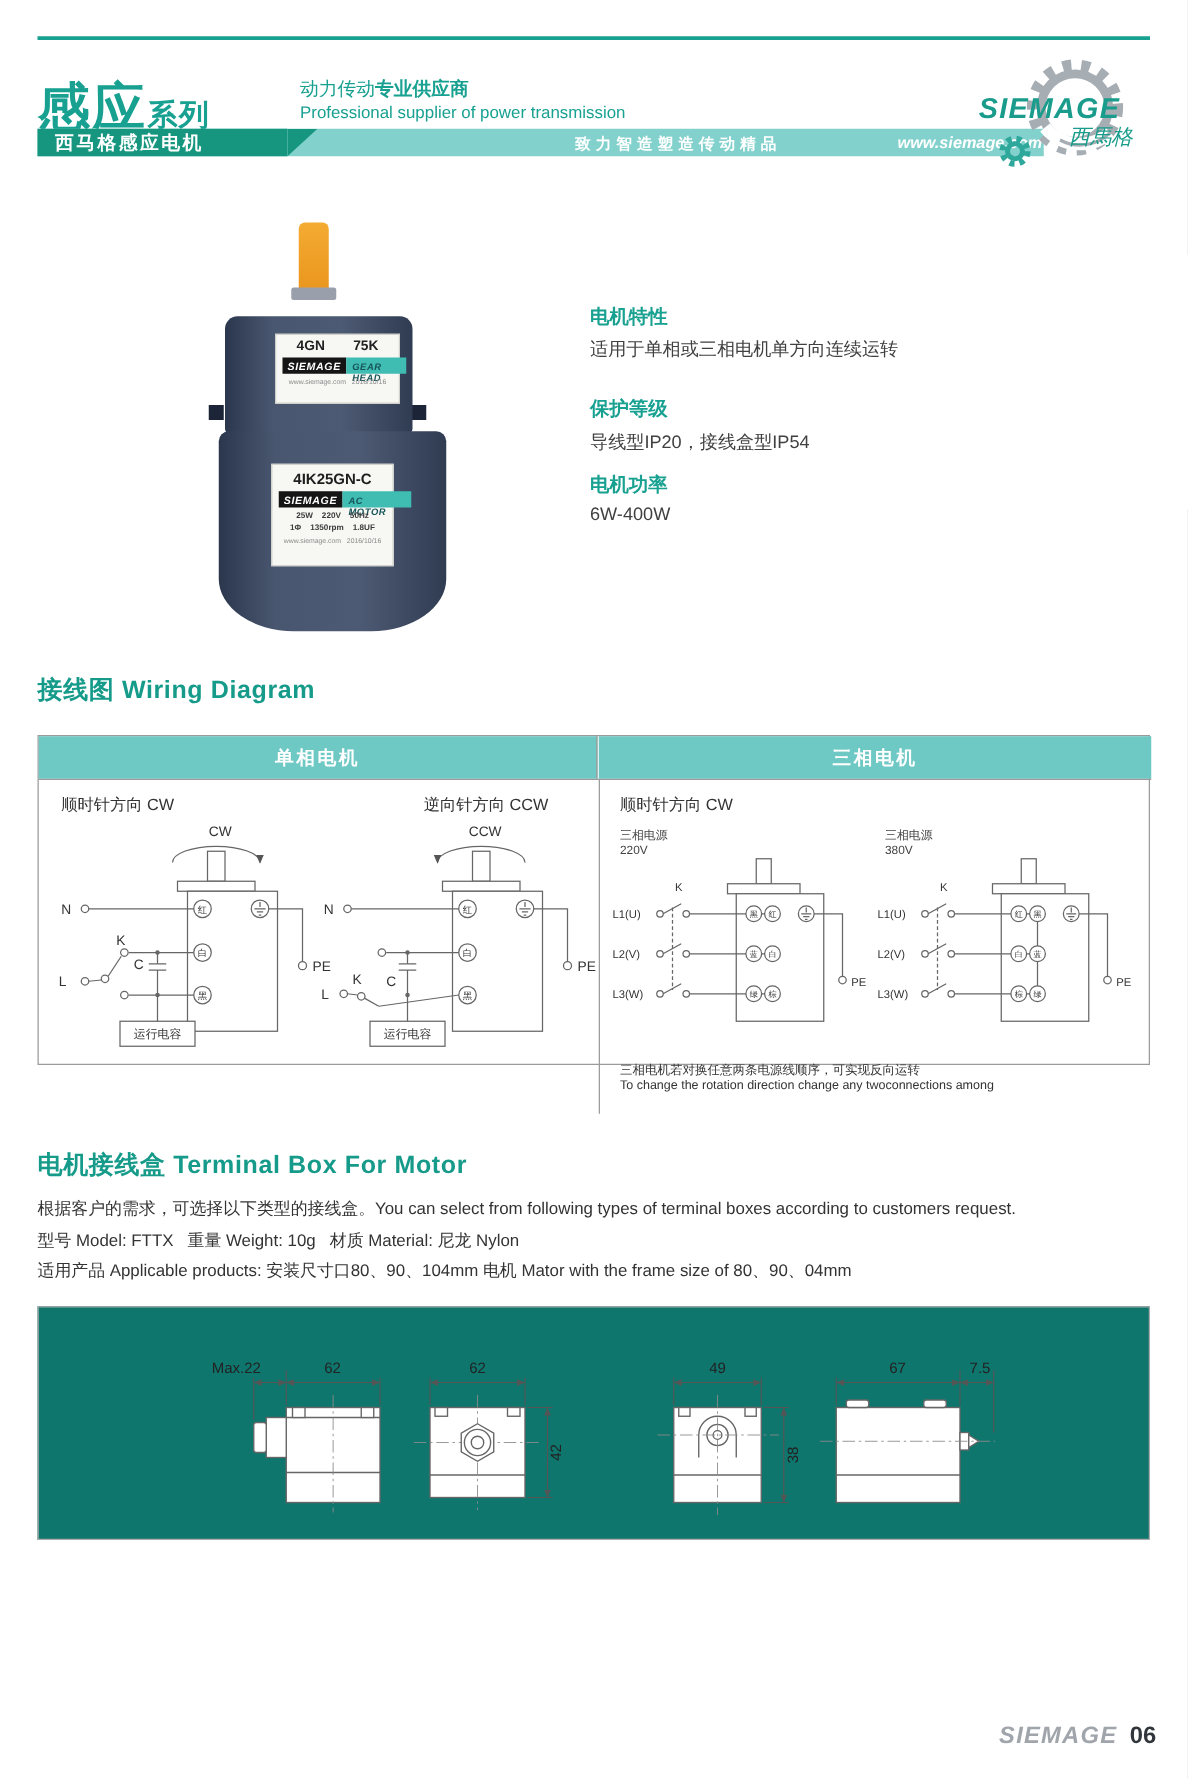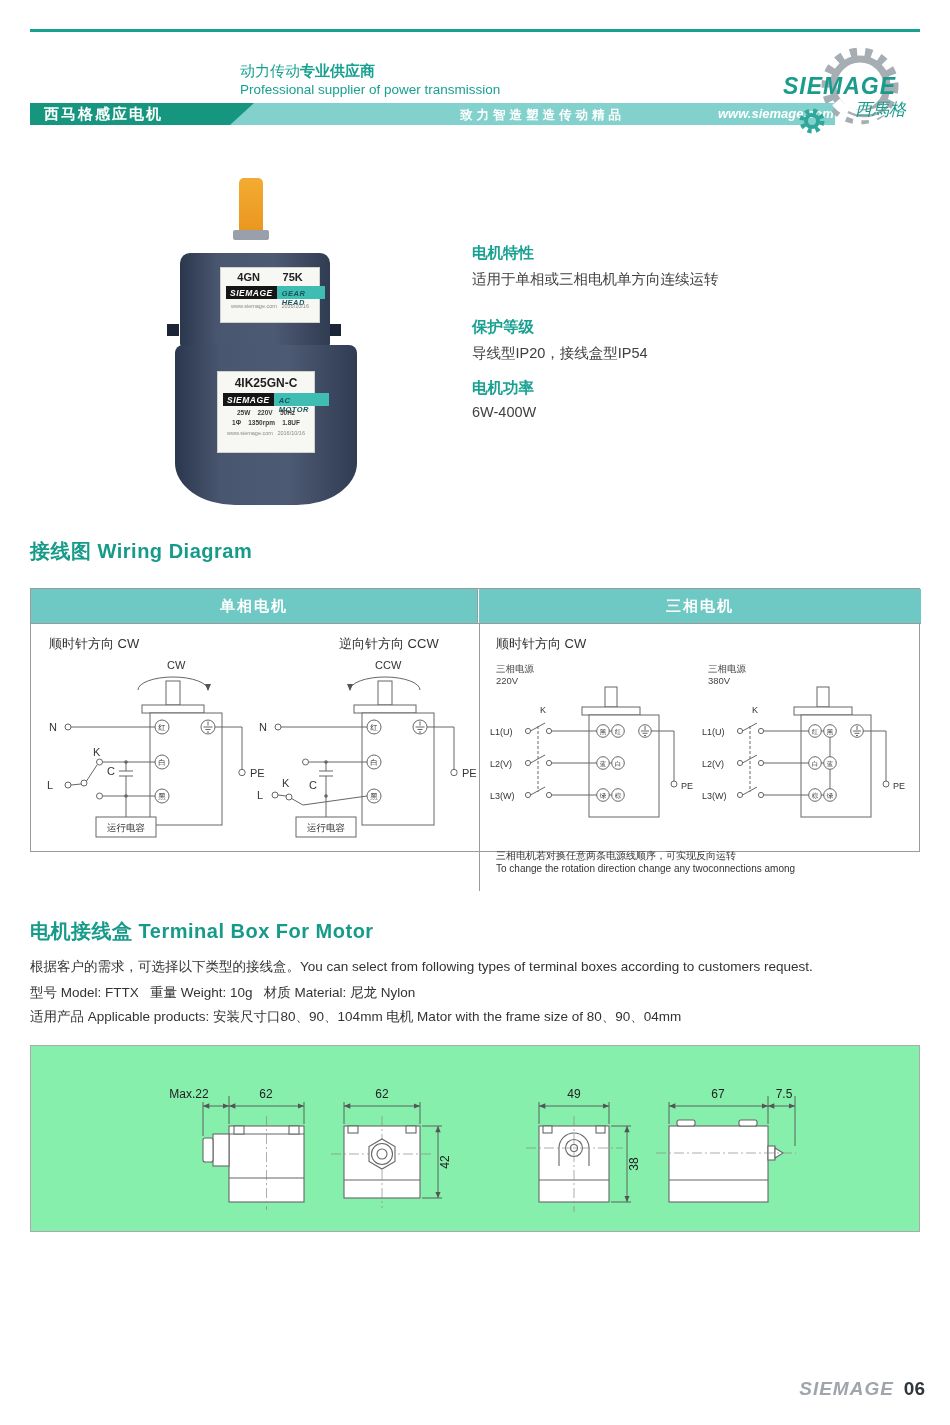--- a/index.html
+++ b/index.html
@@ -67,39 +67,42 @@
   .dlab { font-size:11px; fill:#333; }
   .slab { font-size:9px; fill:#333; }
   .tchar { font-size:7.5px; fill:#333; text-anchor:middle; }
   .tchar3 { font-size:6.5px; fill:#333; text-anchor:middle; }
   .tbox { font-size:9.5px; fill:#333; text-anchor:middle; }
 
   
   .p-line { left:30px; font-size:13.5px; color:#333; white-space:pre; }
 
   
-  .drawbox { left:30px; top:1045px; width:890px; height:187px; border:1px solid #aaa; background:#86efac; }
+  .drawbox { left:30px; top:1045px; width:890px; height:187px; border:1px solid #aaa; background:#0f766e; }
   .dim { stroke:#555; stroke-width:.9; fill:none; }
   .dv { stroke:#666; stroke-width:1.1; fill:#fff; }
   .dvn { stroke:#666; stroke-width:1.1; fill:none; }
   .cl { stroke:#8a8a8a; stroke-width:.7; fill:none; stroke-dasharray:10 3 2 3; }
   .dtext { font-size:12px; fill:#222; text-anchor:middle; }
 
   
   .footer { left:0; top:1378px; width:925px; text-align:right; }
   .f-brand { font-size:19px; font-weight:800; font-style:italic; color:#a0a5ab; letter-spacing:1px; }
   .f-page { font-size:19px; font-weight:bold; color:#31363d; margin-left:10px; }
 </style>
 </head>
 <body>
 
 <div class="page">
 
   <div class="abs top-rule"></div>
 
+  <div class="abs series-cn">
+    <span>感应</span><span class="series-suffix">系列</span>
+  </div>
 
   <div class="abs tagline-cn">
     <span>动力传动</span><b>专业供应商</b>
   </div>
   <div class="abs tagline-en">Professional supplier of power transmission</div>
 
   <div class="abs teal-bar">
     <div class="abs bar-dark"></div>
     <div class="abs bar-dark-slant"></div>
     <div class="abs bar-left-label">西马格感应电机</div>

